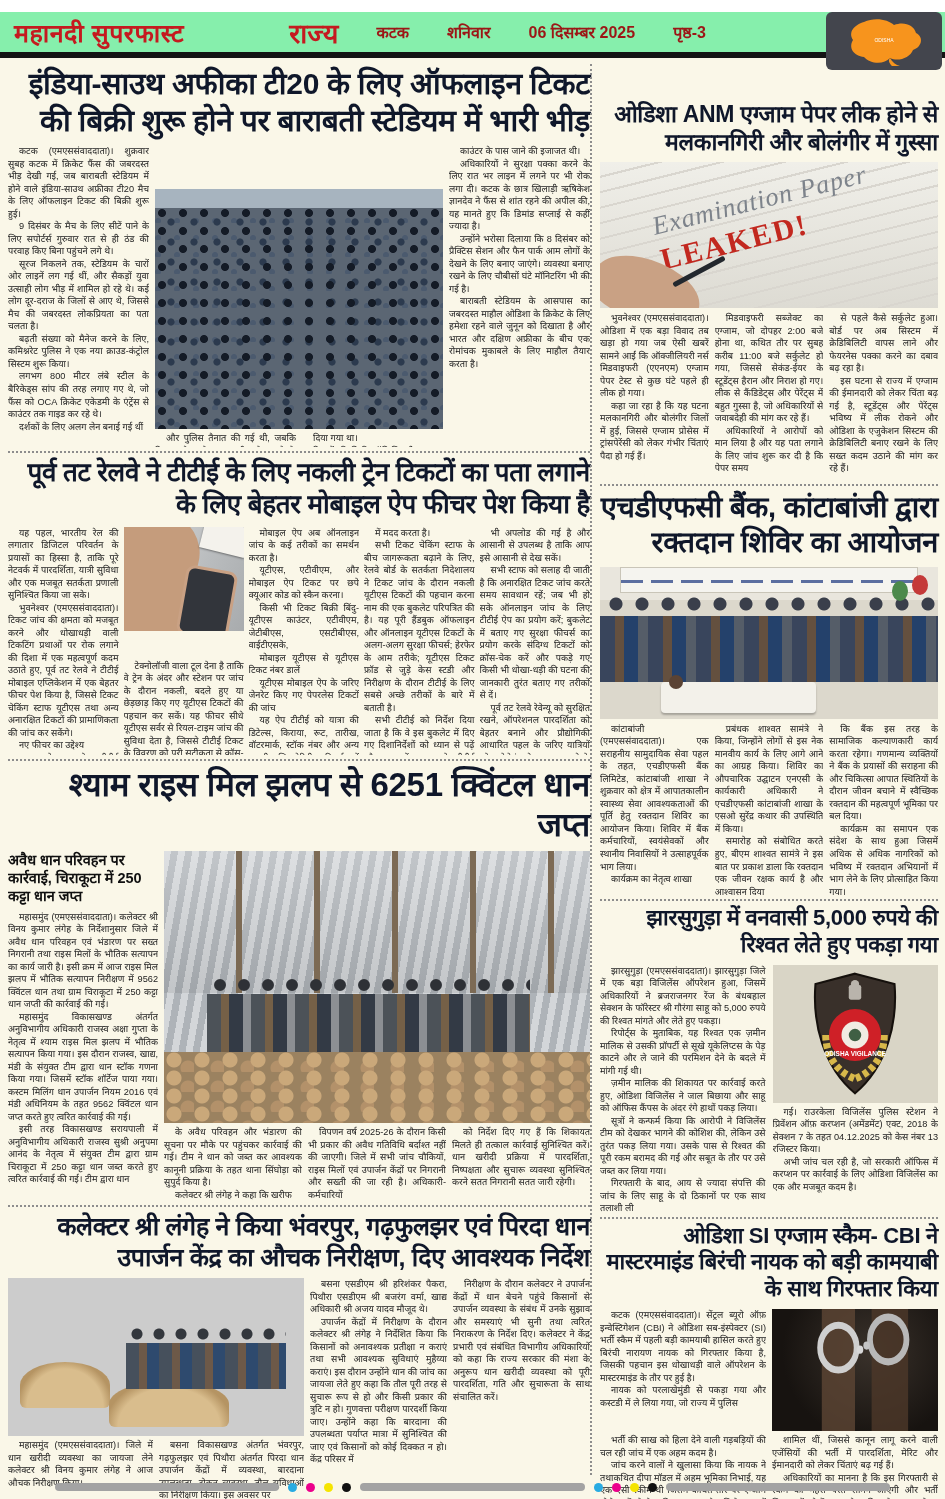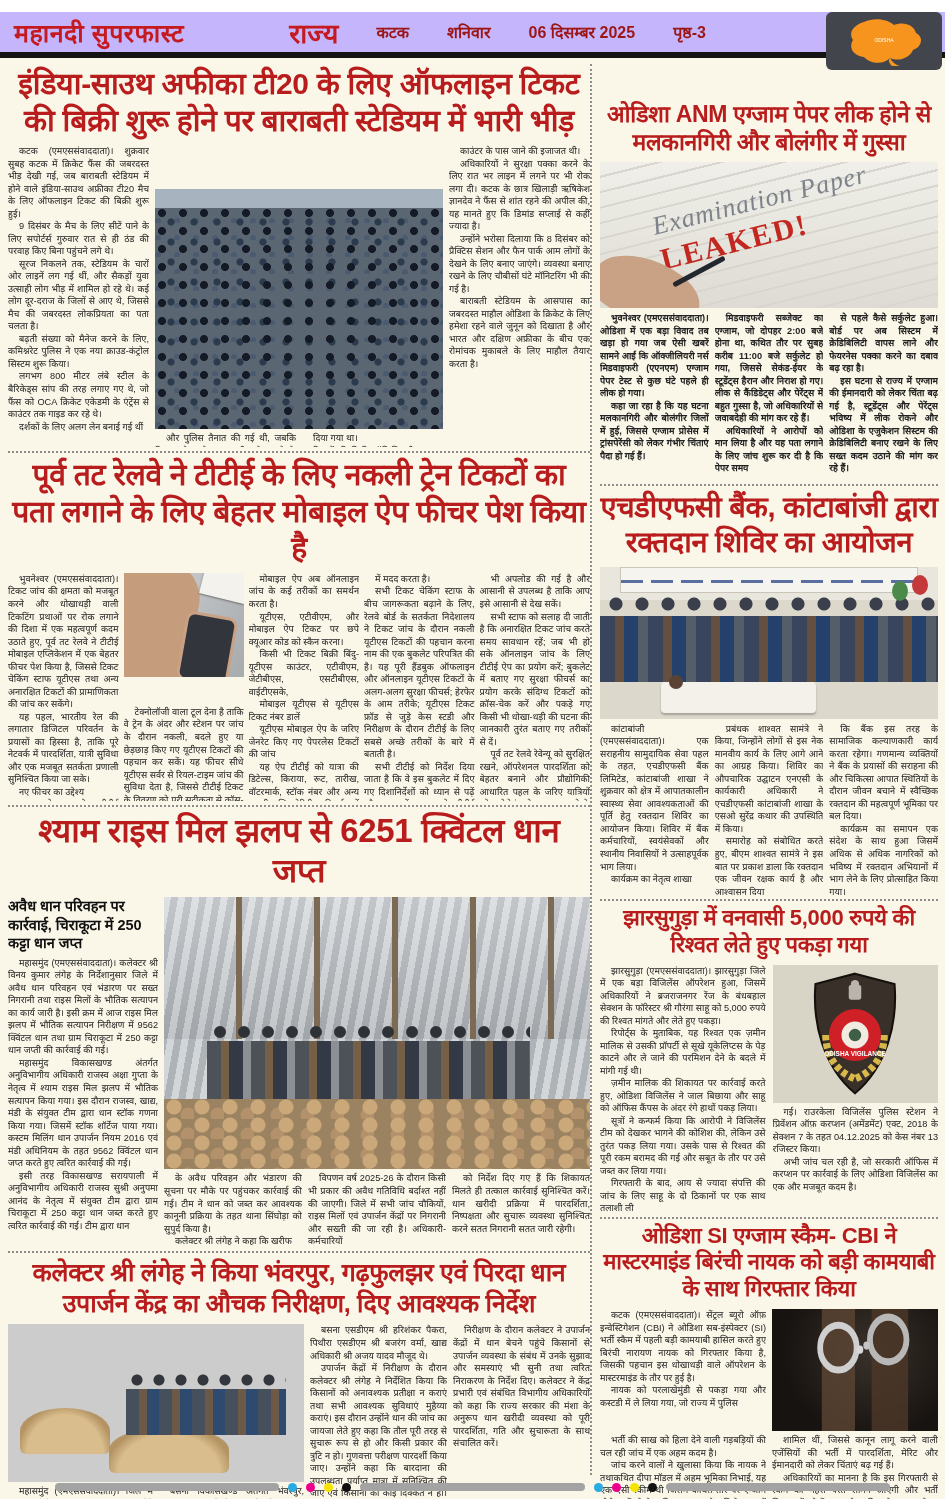--- a/index.html
+++ b/index.html
@@ -1,33 +1,33 @@
 <!DOCTYPE html>
 <html><head>
 <meta charset="utf-8">
 <style>
   html,body{margin:0;padding:0;background:#fff;}
   .page{position:relative;width:945px;height:1499px;background:#faf7e8;overflow:hidden;
         font-family:"Liberation Sans","DejaVu Sans",sans-serif;color:#1c1c1c;}
   .topwhite{position:absolute;top:0;left:0;right:0;height:12px;background:#ffffff;}
   
-  .mast{position:absolute;top:12px;left:0;right:0;height:46px;background:#c4b5fd;
+  .mast{position:absolute;top:12px;left:0;right:0;height:46px;background:#86efac;
         border-bottom:6px solid #141414;display:flex;align-items:center;padding:0 14px;box-sizing:border-box;}
   .mast .paper{font-size:25px;font-weight:800;color:#c51a1f;letter-spacing:.5px;}
   .mast .mid{display:flex;align-items:center;gap:38px;margin:0 auto;padding-right:120px;}
   .mast .section{font-size:27px;font-weight:800;color:#c51a1f;}
   .mast .meta{font-size:16px;font-weight:700;color:#9c1616;}
   .logo{position:absolute;right:3px;top:0px;width:116px;height:58px;background:#43454d;border-radius:6px;
         display:flex;align-items:center;justify-content:center;}
   
   .content{position:absolute;top:64px;left:8px;right:7px;bottom:24px;display:flex;}
   .lcol{width:582px;}
   .rcol{flex:1;border-left:2px dotted #8d8d8d;padding-left:8px;box-sizing:border-box;}
   .sep{border-top:2px dotted #8d8d8d;margin:4px 0;}
-  .hl{font-weight:800;color:#b91c1c;text-align:center;line-height:1.22;margin:2px 0 6px 0;letter-spacing:-0.3px;}
+  .hl{font-weight:800;color:#0f172a;text-align:right;line-height:1.22;margin:2px 0 6px 0;letter-spacing:-0.3px;}
   .cols{display:flex;gap:6px;overflow:hidden;}
   .col{flex:1;overflow:hidden;}
   .col p{margin:0;font-size:9.2px;line-height:1.36;text-align:justify;text-indent:11px;color:#222;}
   .subhead{font-size:14.5px;font-weight:800;color:#101010;line-height:1.25;margin:0 0 5px 0;}
   
   .ph{position:relative;overflow:hidden;background:#ccc;}
   .ph-crowd{background:
      linear-gradient(#a7b4bf 0 8%,rgba(0,0,0,0) 8%),
      radial-gradient(circle at 7px 6px,#141b26 0 3.6px,rgba(0,0,0,0) 4.4px),
      radial-gradient(circle at 16px 13px,#2c3a4e 0 3.2px,rgba(0,0,0,0) 4px),
@@ -86,40 +86,40 @@
       repeating-linear-gradient(90deg,#46505c 0 13px,#6d5948 13px 21px,#2e4a6e 21px 33px);
      background-size:22px 19px,100% 100%;background-repeat:repeat-x,no-repeat;background-position:2px 0,0 17px;}
   
   .hl-a1{font-size:30px;}
   .a1-body{display:flex;gap:6px;height:302px;overflow:hidden;}
   .a1-c1{width:150px;}
   .a1-mid{width:288px;display:flex;flex-direction:column;margin-top:44px;}
   .a1-photo{height:240px;}
   .a1-strip{display:flex;gap:6px;flex:1;overflow:hidden;margin-top:3px;}
   .a1-c3{width:138px;}
-  .hl-a3{font-size:30px;}
+  .hl-a3{font-size:26px;}
   .a3-body{display:flex;gap:5px;height:228px;overflow:hidden;}
   .a3-c{width:109px;}
   .a3-mid{width:120px;display:flex;flex-direction:column;gap:26px;}
   .a3-photo{height:104px;margin-bottom:3px;}
   .hl-a5{font-size:33px;}
   .a5-body{display:flex;gap:6px;height:350px;overflow:hidden;}
   .a5-left{width:150px;}
   .a5-right{flex:1;display:flex;flex-direction:column;}
   .a5-photo{height:272px;}
   .a5-strip{display:flex;gap:6px;flex:1;overflow:hidden;margin-top:3px;}
   .hl-a7{font-size:25px;}
   .a7-body{display:flex;gap:6px;height:232px;overflow:hidden;}
   .a7-left{width:296px;display:flex;flex-direction:column;}
   .a7-photo{height:158px;}
   .a7-mini{display:flex;gap:6px;flex:1;overflow:hidden;margin-top:3px;}
   .a7-c{width:136px;}
   .hl-a2{font-size:23px;margin-top:36px;}
   .a2-photo{height:146px;margin-bottom:4px;}
-  .a2-cols{height:168px;font-weight:bold;}
+  .a2-cols{height:168px;}
   .hl-a4{font-size:29px;}
   .a4-photo{height:152px;margin-bottom:4px;}
   .a4-cols{height:172px;}
   .hl-a6{font-size:22px;}
   .a6-body{display:flex;gap:7px;height:248px;overflow:hidden;}
   .a6-left{width:182px;}
   .a6-right{flex:1;display:flex;flex-direction:column;}
   .a6-badge{height:138px;margin-bottom:3px;background:#d9d5c6;display:flex;align-items:center;justify-content:center;}
   .hl-a8{font-size:22px;}
   .a8-row1{display:flex;gap:6px;height:122px;overflow:hidden;}
@@ -190,22 +190,22 @@
             </div>
         </div>
       </div>
 
       <div class="sep"></div>
 
       <div>
         <div class="hl hl-a3">पूर्व तट रेलवे ने टीटीई  के लिए नकली ट्रेन टिकटों का पता लगाने के लिए बेहतर मोबाइल ऐप फीचर पेश किया है</div>
         <div class="a3-body">
           <div class="col a3-c">
+              <p>यह पहल, भारतीय रेल की लगातार डिजिटल परिवर्तन के प्रयासों का हिस्सा है, ताकि पूरे नेटवर्क में पारदर्शिता, यात्री सुविधा और एक मजबूत सतर्कता प्रणाली सुनिश्चित किया जा सके।</p>
               <p>भुवनेश्वर (एमएससंवाददाता)। टिकट जांच की क्षमता को मजबूत करने और धोखाधड़ी वाली टिकटिंग प्रथाओं पर रोक लगाने की दिशा में एक महत्वपूर्ण कदम उठाते हुए, पूर्व तट रेलवे ने टीटीई मोबाइल एप्लिकेशन में एक बेहतर फीचर पेश किया है, जिससे टिकट चेकिंग स्टाफ यूटीएस तथा अन्य अनारक्षित टिकटों की प्रामाणिकता की जांच कर सकेंगे।</p>
-              <p>यह पहल, भारतीय रेल की लगातार डिजिटल परिवर्तन के प्रयासों का हिस्सा है, ताकि पूरे नेटवर्क में पारदर्शिता, यात्री सुविधा और एक मजबूत सतर्कता प्रणाली सुनिश्चित किया जा सके।</p>
               <p>नए फीचर का उद्देश्य</p>
               <p>इस अपग्रेड का उद्देश्य टीटीई को एक तेज, भरोसेमंद व</p>
             </div>
           <div class="a3-mid">
             <div class="ph ph-phone a3-photo">
               <div class="phone-arm"></div>
               <div class="phone-ticket"></div>
               <div class="phone-dev"></div>
             </div>
             <div class="col">

